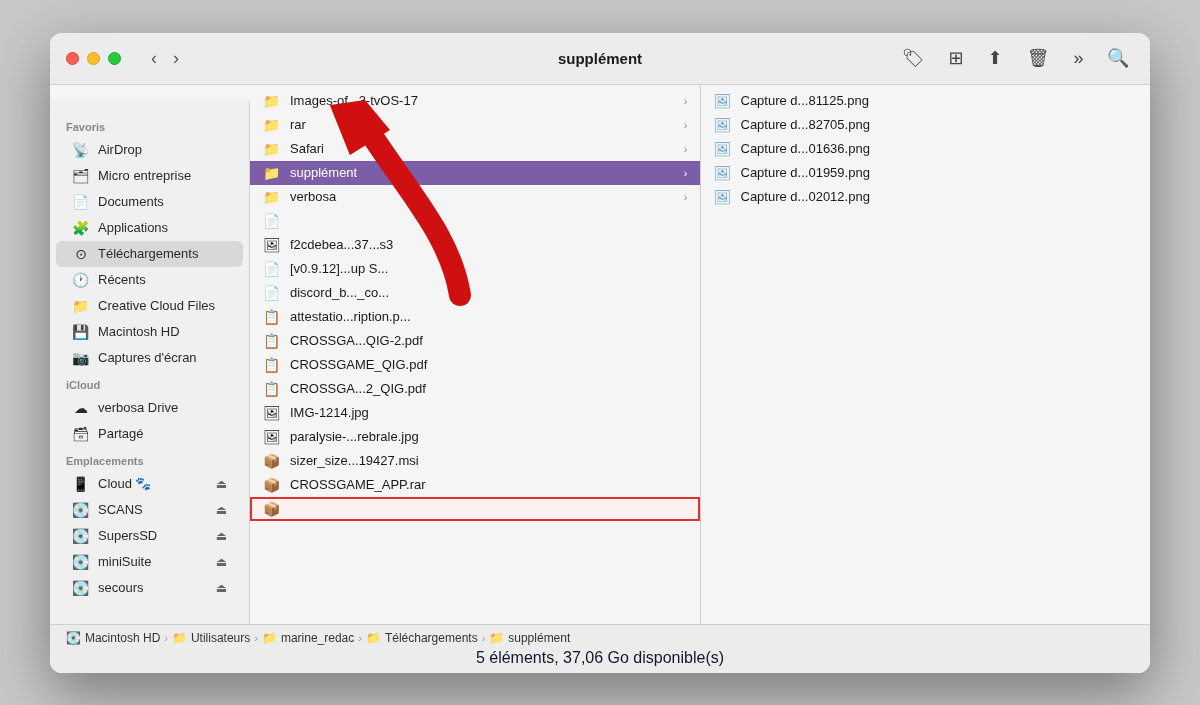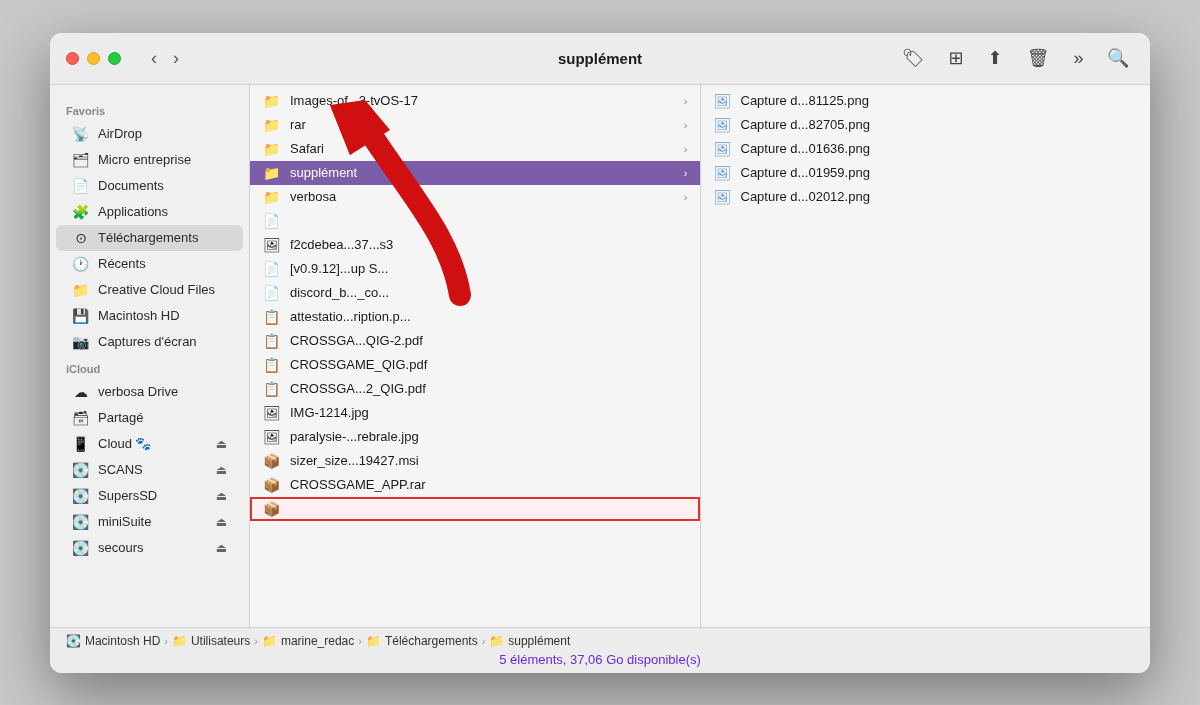--- a/index.html
+++ b/index.html
@@ -88,20 +88,21 @@
       overflow: hidden;
     }
     
     .sidebar {
       width: 200px;
       background: #f0f0f0;
       border-right: 1px solid #d0d0d0;
       padding: 12px 0;
       overflow-y: auto;
       flex-shrink: 0;
+      margin-top: 16px;
     }
     .sidebar-section-label {
       font-size: 11px;
       font-weight: 600;
       color: #888;
       padding: 8px 16px 4px 16px;
       text-transform: none;
     }
     .sidebar-item {
       display: flex;
@@ -197,22 +198,22 @@
     .breadcrumb-item {
       display: flex;
       align-items: center;
       gap: 4px;
       cursor: pointer;
       color: #333;
     }
     .breadcrumb-item .bc-icon { font-size: 12px; }
     .breadcrumb-sep { color: #999; font-size: 11px; }
     .status-bar {
-      font-size: 13px;
-      color: #6d28d9;
+      font-size: 16px;
+      color: #0f172a;
       text-align: center;
     }
     .file-area-wrapper {
       flex: 1;
       position: relative;
       display: flex;
       overflow: hidden;
     }
     .red-arrow {
       position: absolute;
@@ -295,20 +296,21 @@
       <div class="sidebar-section-label">iCloud</div>
       <div class="sidebar-item">
         <span class="si-icon">☁</span>
         <span>verbosa Drive</span>
       </div>
       <div class="sidebar-item">
         <span class="si-icon">🗃</span>
         <span>Partagé</span>
       </div>
 
+      <div class="sidebar-section-label">Emplacements</div>
       <div class="sidebar-item">
         <span class="si-icon">📱</span>
         <span>Cloud 🐾</span>
         <span class="eject-icon">⏏</span>
       </div>
       <div class="sidebar-item">
         <span class="si-icon">💽</span>
         <span>SCANS</span>
         <span class="eject-icon">⏏</span>
       </div>

